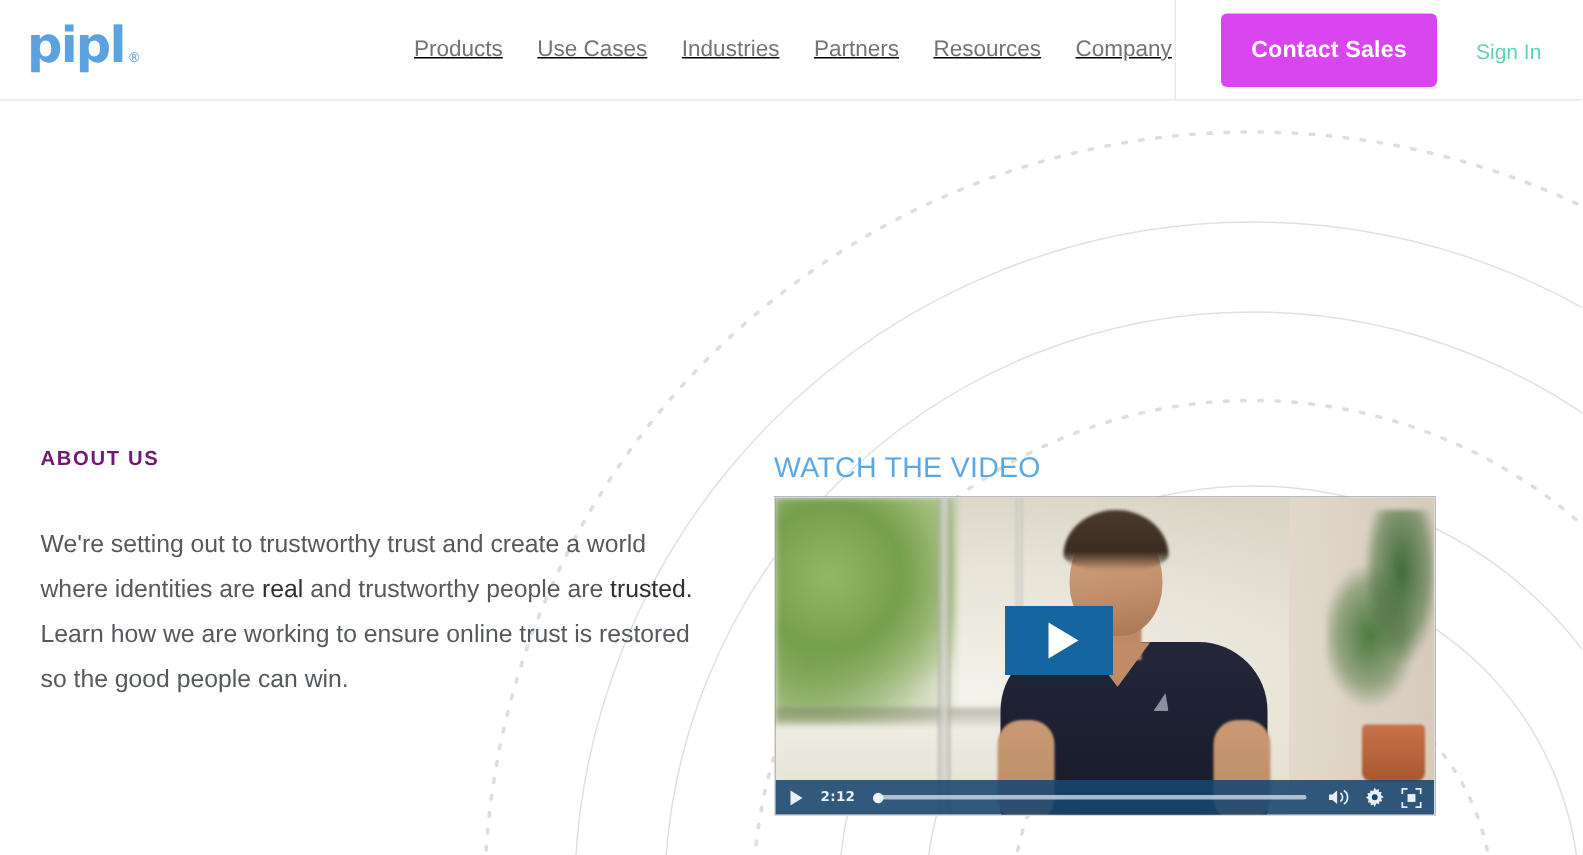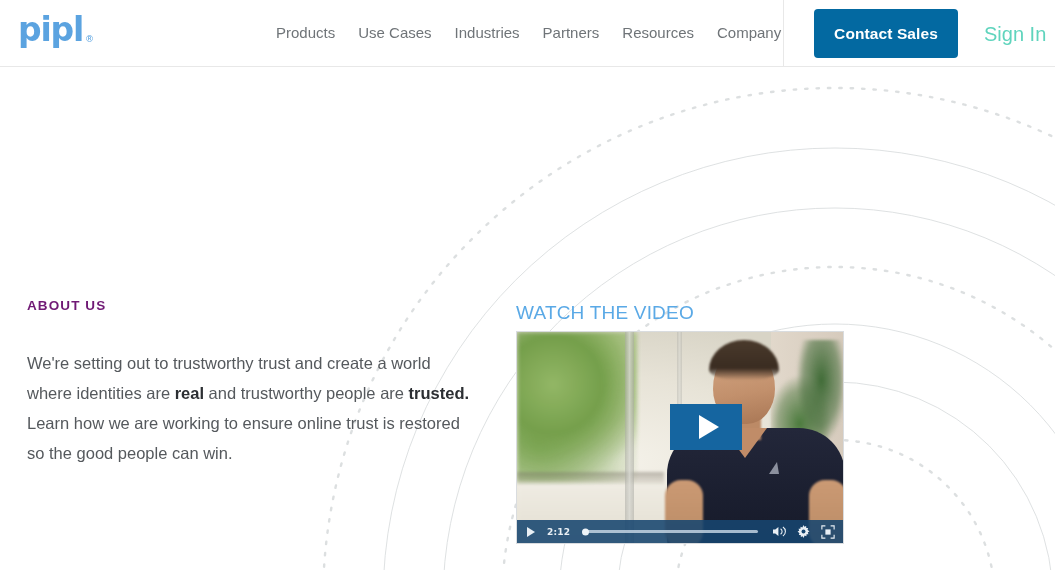--- a/index.html
+++ b/index.html
@@ -68,20 +68,21 @@
     line-height: 1;
   }
 
   .nav {
     position: absolute;
     left: 276px;
     top: 22px;
     display: flex;
     align-items: center;
     gap: 23px;
+    text-decoration: underline;
   }
   .nav-item {
     font-size: 15px;
     color: #6f7478;
     white-space: nowrap;
     cursor: pointer;
     line-height: 22px;
   }
 
   .header-divider {
@@ -92,36 +93,36 @@
     height: 66px;
     background: #e8e8e8;
   }
 
   .contact-sales {
     position: absolute;
     left: 814px;
     top: 9px;
     width: 144px;
     height: 49px;
-    background: #0369a1;
+    background: #d946ef;
     border: none;
     border-radius: 4px;
     color: #ffffff;
     font-family: "Liberation Sans", sans-serif;
     font-size: 15.5px;
     font-weight: 600;
     cursor: pointer;
     letter-spacing: 0.1px;
   }
 
   .sign-in {
     position: absolute;
     left: 984px;
     top: 23px;
-    font-size: 20px;
+    font-size: 14px;
     color: #5fd4bd;
     cursor: pointer;
     white-space: nowrap;
     line-height: 22px;
   }
 
   
   .content-left {
     position: absolute;
     left: 27px;
@@ -146,41 +147,41 @@
     line-height: 1.15;
     white-space: nowrap;
   }
   .body-copy {
     margin-top: 32px;
     font-size: 16.5px;
     line-height: 30px;
     color: #55595d;
     max-width: 450px;
   }
-  .body-copy b { color: #2c2f33; font-weight: 700; }
+  .body-copy b { color: #2c2f33; font-weight: 400; }
 
   
   .video-block {
     position: absolute;
     left: 516px;
     top: 277px;
     z-index: 5;
   }
   .watch-label {
     font-size: 19px;
     color: #5aa9e6;
     letter-spacing: 0.2px;
     line-height: 24px;
     margin-bottom: 6px;
     margin-top: 24px;
   }
 
   .video-player {
     position: relative;
-    width: 328px;
+    width: 441px;
     height: 213px;
     background: #2b2f33;
     border: 1px solid #d9dcdf;
     overflow: hidden;
     cursor: pointer;
   }
 
   
   .thumb {
     position: absolute;

